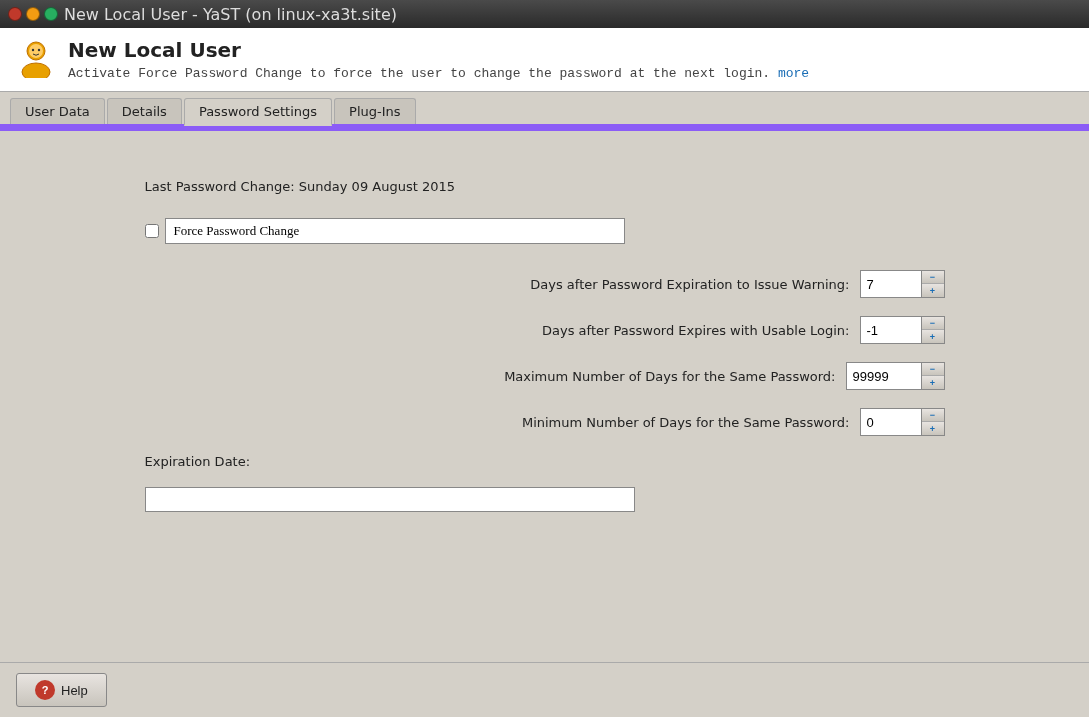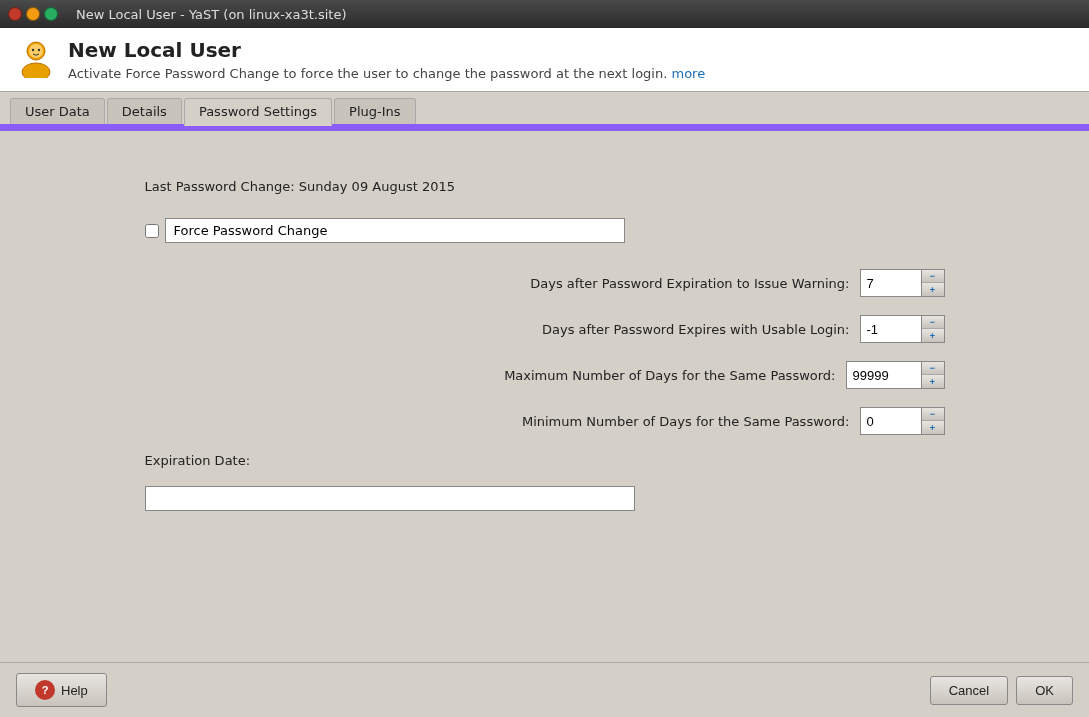--- a/index.html
+++ b/index.html
@@ -31,23 +31,23 @@
       width: 14px;
       height: 14px;
       border-radius: 50%;
       border: 1px solid rgba(0,0,0,0.4);
       cursor: pointer;
     }
     .titlebar-btn.close { background: #c0392b; }
     .titlebar-btn.minimize { background: #f39c12; }
     .titlebar-btn.maximize { background: #27ae60; }
     .titlebar-title {
-      font-size: 13px;
+      font-size: 16px;
       color: #ddd;
-      margin-left: 12px;
+      margin-left: 0;
     }
 
     
     .window {
       background: #d4d0c8;
       height: calc(717px - 28px);
       display: flex;
       flex-direction: column;
       justify-content: center;
     }
@@ -63,20 +63,21 @@
     }
     .header-text h1 {
       font-size: 20px;
       font-weight: bold;
       color: #222;
       margin-bottom: 4px;
     }
     .header-text p {
       font-size: 13px;
       color: #444;
+      font-family: Liberation Mono, monospace;
     }
     .header-text a {
       color: #1a6db5;
       text-decoration: none;
     }
 
     
     .tabs {
       display: flex;
       background: #d4d0c8;
@@ -135,20 +136,21 @@
       height: 14px;
       margin-right: 6px;
       flex-shrink: 0;
     }
     .checkbox-label-box {
       border: 1px solid #888;
       background: #fff;
       padding: 4px 8px;
       min-width: 460px;
       font-size: 13px;
+      font-family: Liberation Serif, serif;
     }
 
     
     .spinner-row {
       display: flex;
       align-items: center;
       margin-bottom: 18px;
     }
     .spinner-row label {
       flex: 1;
@@ -370,19 +372,15 @@
     </div>
   </div>
 
   <div class="footer">
     <div class="footer-left">
       <button class="btn btn-help">
         <span class="help-icon">?</span>
         <span>Help</span>
       </button>
     </div>
-    <div class="footer-right">
-      <button class="btn">Cancel</button>
-      <button class="btn">OK</button>
-    </div>
   </div>
 
 </div>
 
 </body></html>

